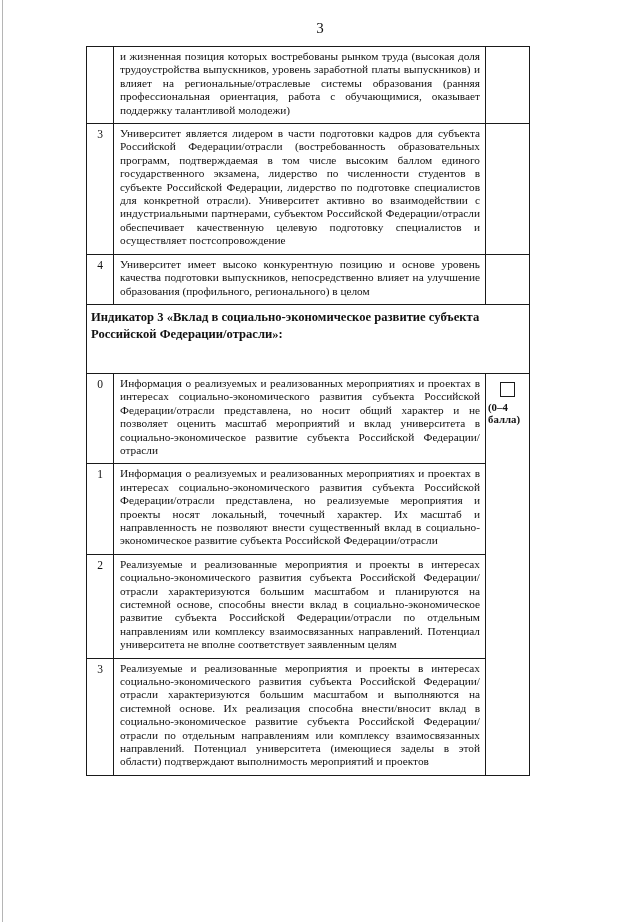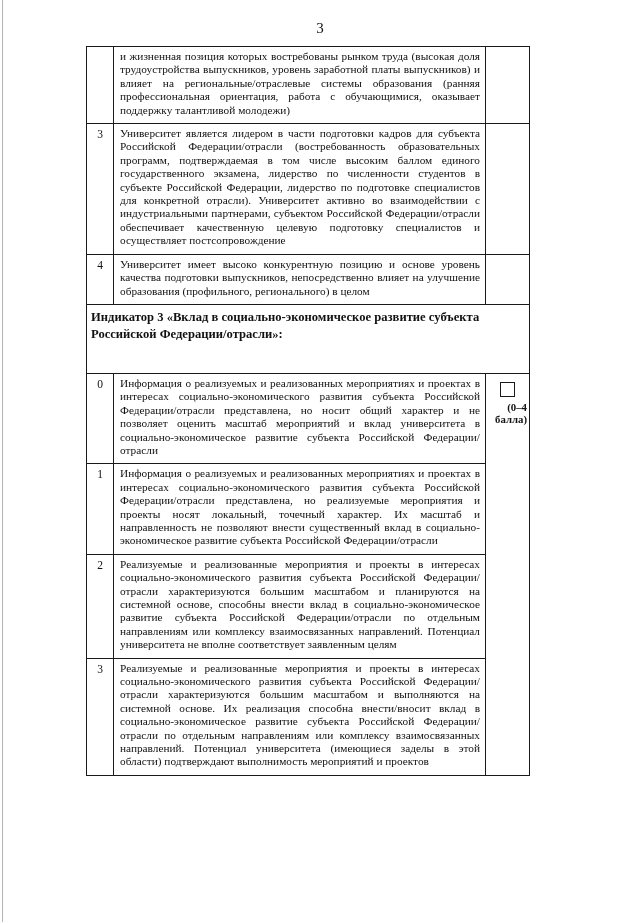--- a/index.html
+++ b/index.html
@@ -53,21 +53,21 @@
   }
   .score-col { width: 44px; }
   .section-header-cell {
     font-weight: bold;
     font-size: 12.6px;
     line-height: 17px;
     padding: 4px 6px 30px 4px;
     text-align: left;
   }
   .score-cell {
-    text-align: right;
+    text-align: left;
     padding-top: 8px;
   }
   .checkbox {
     width: 13px;
     height: 13px;
     border: 1.4px solid #1a1a1a;
     margin: 0 auto 4px auto;
     background: #fff;
   }
   .score-label {

